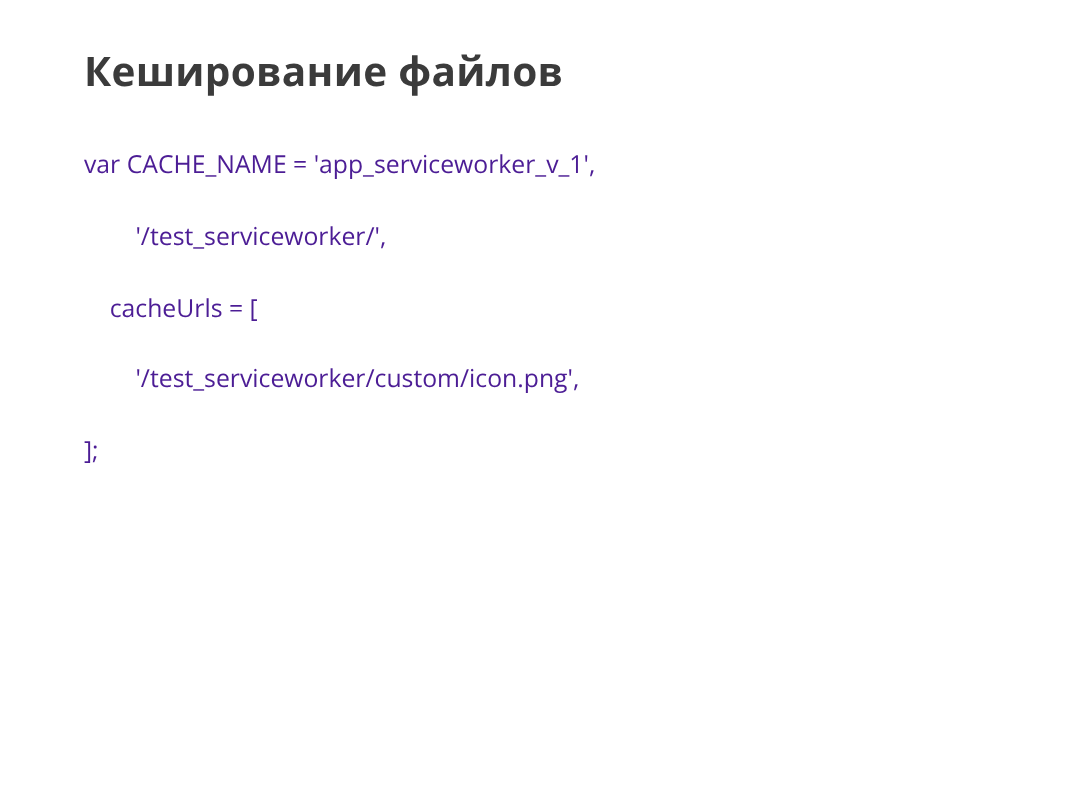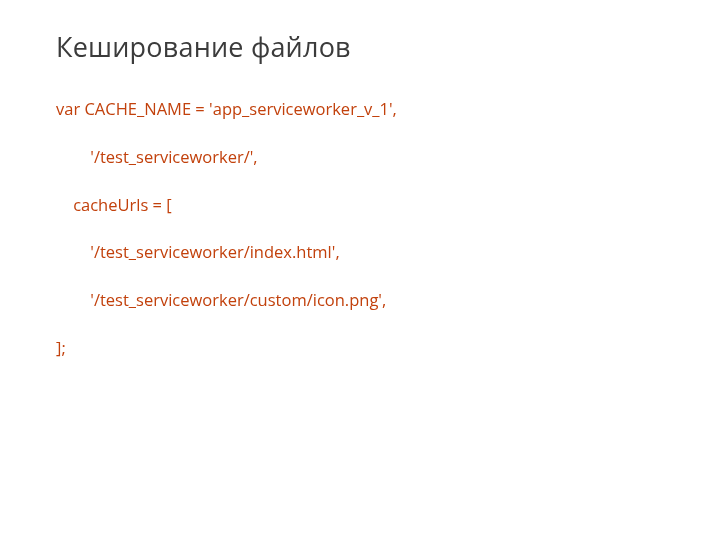--- a/index.html
+++ b/index.html
@@ -11,45 +11,44 @@
     font-family: "Open Sans", "Segoe UI", "Helvetica Neue", Arial, sans-serif;
     color: #3b3b3b;
     overflow: hidden;
   }
   .slide {
     box-sizing: border-box;
     padding: 28px 56px 20px 56px;
   }
   .title {
     font-size: 27px;
-    font-weight: 400;
+    font-weight: 700;
     color: #3b3b3b;
     margin: 0 0 34px 0;
     letter-spacing: 0.2px;
   }
   .codeblock {
     font-size: 16.5px;
     font-weight: 400;
-    color: #c2410c;
+    color: #4c1d95;
     line-height: 1.2;
   }
   .codeline {
     margin: 0 0 28px 0;
     white-space: pre;
   }
   .codeline:last-child {
     margin-bottom: 0;
   }
 </style>
 </head>
 <body>
 
 <div class="slide">
   <h1 class="title">Кеширование файлов</h1>
   <div class="codeblock">
     <div class="codeline">var CACHE_NAME = 'app_serviceworker_v_1',</div>
     <div class="codeline">        '/test_serviceworker/',</div>
     <div class="codeline">    cacheUrls = [</div>
-    <div class="codeline">        '/test_serviceworker/index.html',</div>
     <div class="codeline">        '/test_serviceworker/custom/icon.png',</div>
     <div class="codeline">];</div>
   </div>
 </div>
 
 </body></html>

